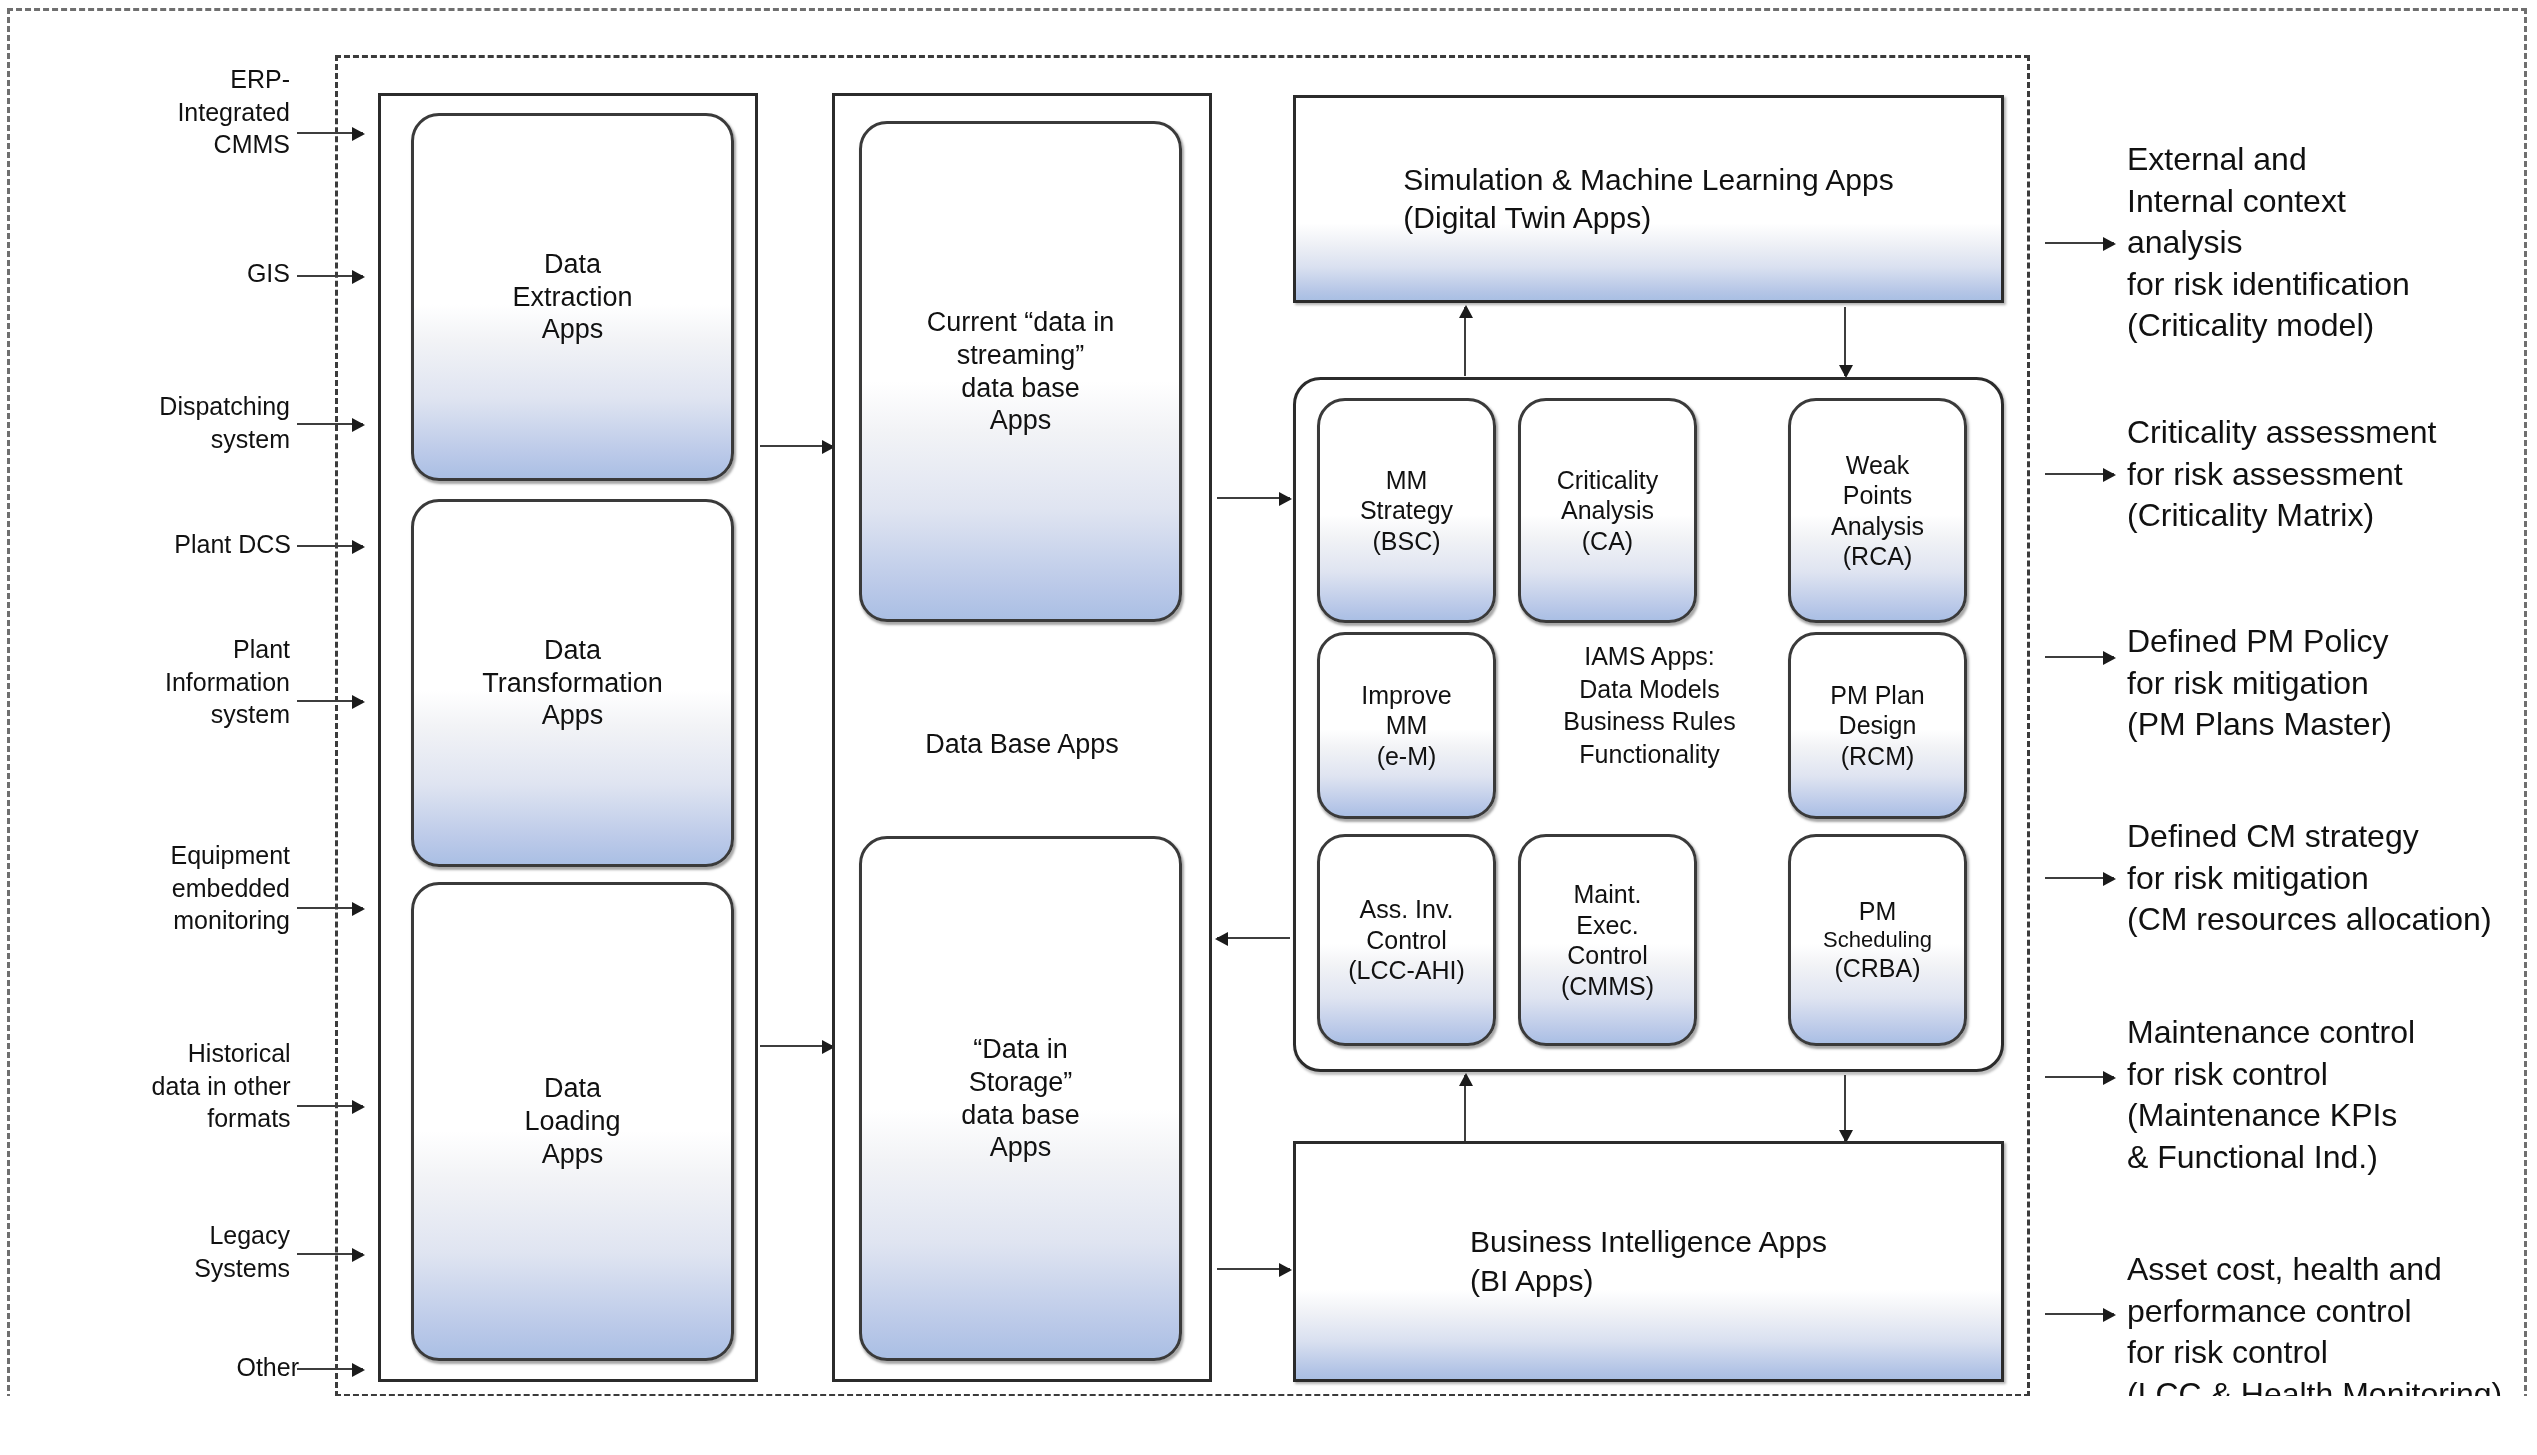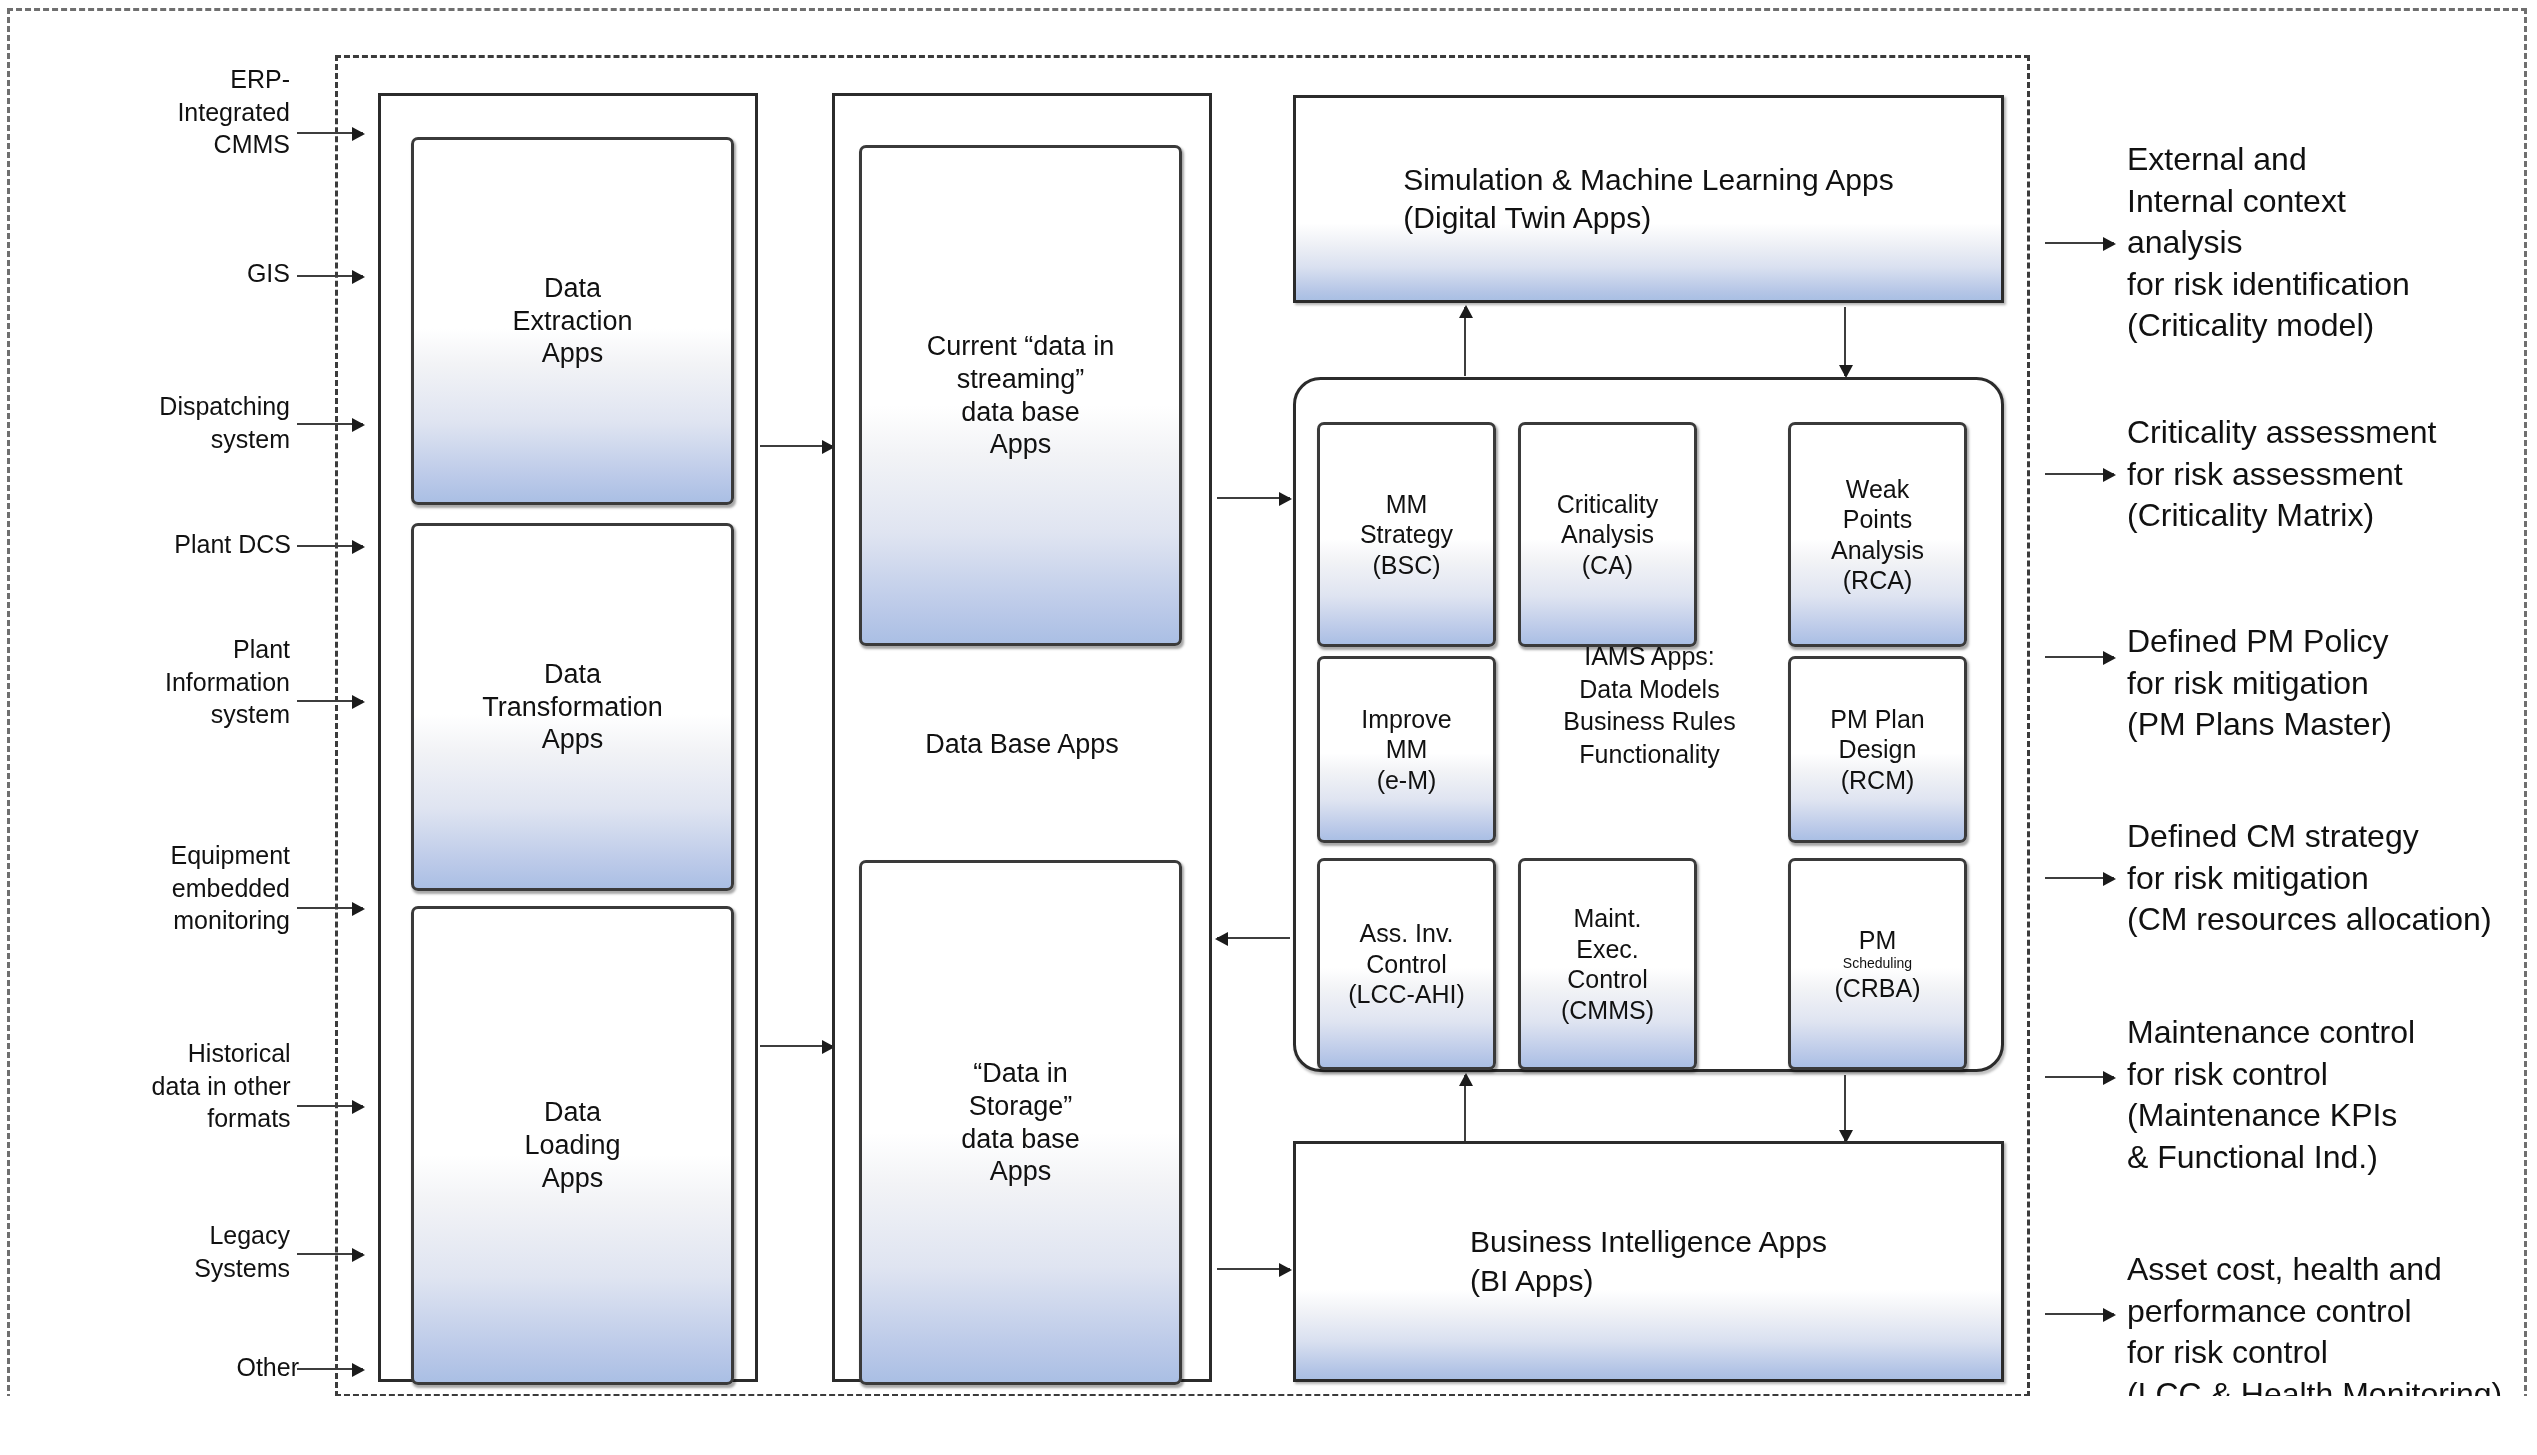--- a/index.html
+++ b/index.html
@@ -31,27 +31,26 @@
     border:3.2px solid #2b2b2b;
     background:#fff;
     box-sizing:border-box;
   }
 
   
   .tile{
     position:absolute;
     box-sizing:border-box;
     border:3.2px solid #3a3a3a;
-    border-radius:7px;
+    border-radius:28px;
     background:linear-gradient(to bottom,#ffffff 0%,#ffffff 52%,#f2f3f6 62%,#dfe4f1 78%,#b9c8e8 94%,#aabfe4 100%);
     box-shadow:1.6px 2.4px 2.4px rgba(0,0,0,.35);
     display:flex;align-items:center;justify-content:center;
     text-align:center;
     line-height:1.22;
-    margin-top:24px;
   }
   .tile .txt{padding:0 8px;width:100%;}
 
   
   .banner{
     position:absolute;
     box-sizing:border-box;
     border:3.2px solid #2b2b2b;
     background:linear-gradient(to bottom,#ffffff 0%,#ffffff 62%,#eff1f6 72%,#d9e0f0 84%,#b4c5e6 96%,#a9bfe3 100%);
     box-shadow:1.6px 2.4px 2.4px rgba(0,0,0,.30);
@@ -98,21 +97,21 @@
   }
   .arrow-v.up::after{
     content:"";position:absolute;left:-7.3px;top:-1.6px;
     width:0;height:0;border-left:7.3px solid transparent;border-right:7.3px solid transparent;
     border-bottom:13.7px solid #1b1b1b;
   }
 
   .fs-sources{font-size:25px;}
   .fs-tile{font-size:27px;}
   .fs-tile-sm{font-size:25px;}
-  .fs-tile-xs{font-size:14px;}
+  .fs-tile-xs{font-size:22px;}
   .fs-banner{font-size:30px;}
   .fs-iams{font-size:25px;}
   .fs-right{font-size:32px;}
   .fs-dbapps{font-size:27px;}
 </style>
 </head>
 <body>
 
 <div id="canvas">
 

